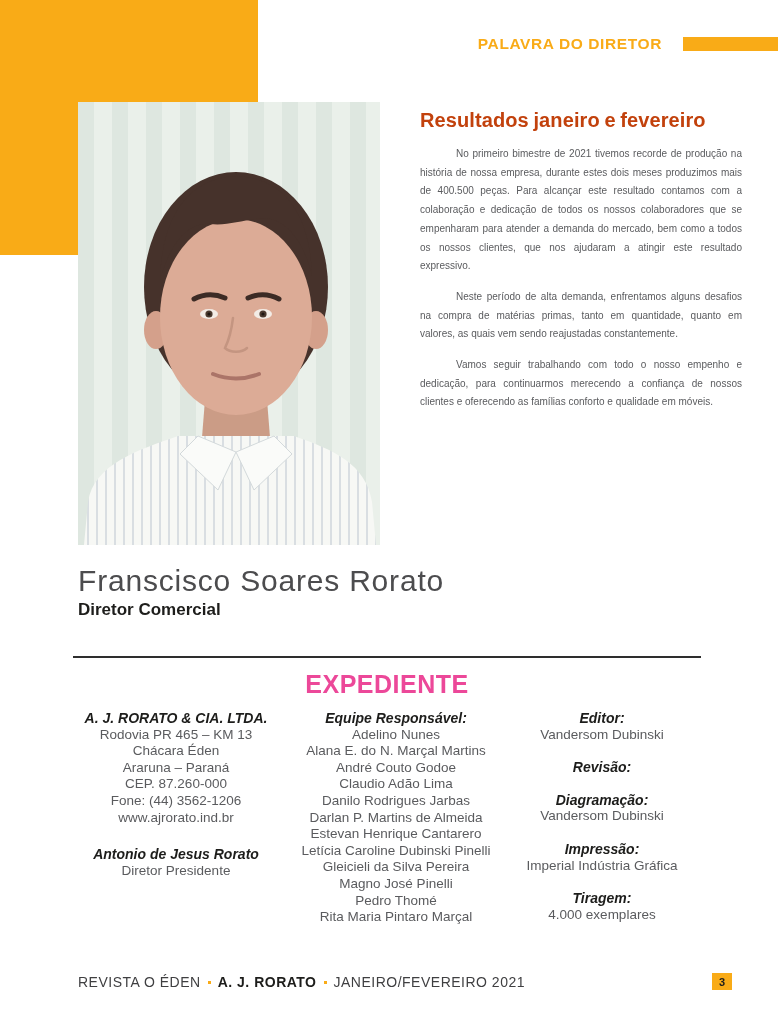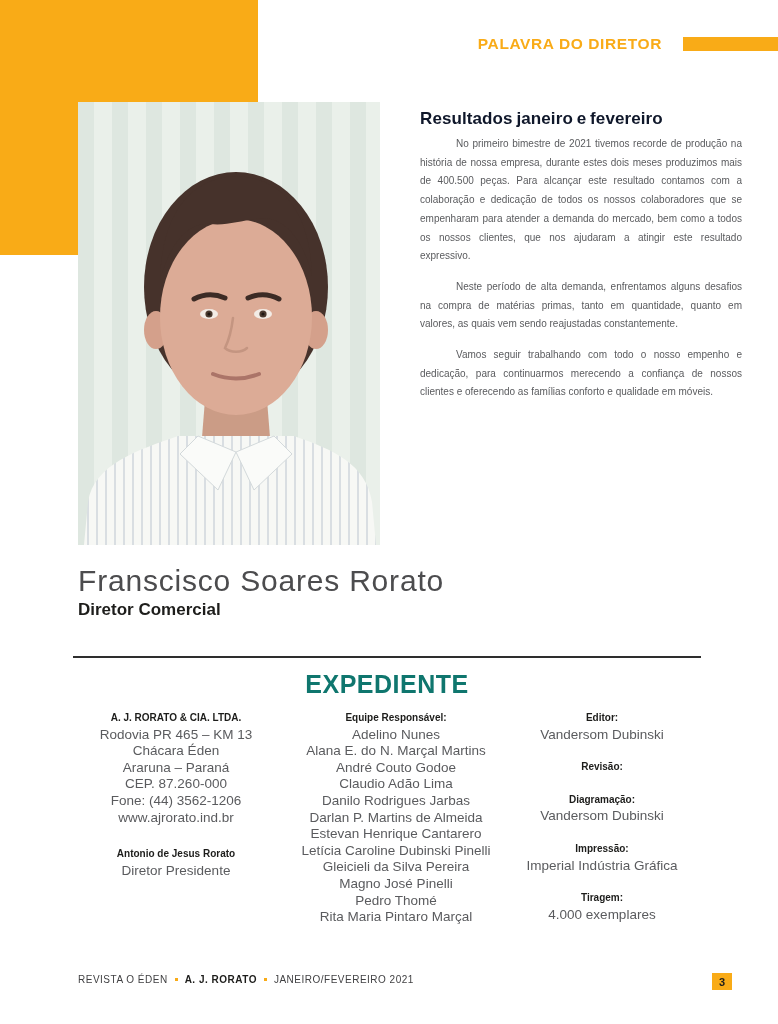--- a/index.html
+++ b/index.html
@@ -11,45 +11,45 @@
 
   .page-header { position:absolute; top:36px; left:0; right:0; height:15px;
                  display:flex; justify-content:flex-end; align-items:center; gap:21px; }
   .page-header .title { color:#F9AB17; font-size:15.5px; font-weight:700; letter-spacing:0.6px; line-height:1; }
   .page-header .bar { width:95px; height:14px; background:#F9AB17; }
 
   .photo { position:absolute; left:78px; top:102px; width:302px; height:443px; overflow:hidden; }
   .photo svg { display:block; width:302px; height:443px; }
 
   .article { position:absolute; left:420px; top:109px; width:322px; }
-  .article .heading { font-size:17px; font-weight:800; color:#0f172a; letter-spacing:0.1px;
-                      word-spacing:-1px; margin-bottom:6px; }
+  .article .heading { font-size:20px; font-weight:800; color:#c2410c; letter-spacing:0.1px;
+                      word-spacing:-1px; margin-bottom:13px; }
   .article p { font-size:10px; line-height:18.7px; color:#5a5b5e; text-align:justify;
                text-indent:36px; margin-bottom:12px; }
 
   .author-name { position:absolute; left:78px; top:564px; font-size:30px; font-weight:300;
                  color:#4c4c4e; letter-spacing:0.8px; }
   .author-role { position:absolute; left:78px; top:600px; font-size:17px; font-weight:700; color:#1d1d1b; }
 
   .rule { position:absolute; left:73px; top:656px; width:628px; height:2px; background:#2e2e2e; }
 
   .expediente-title { position:absolute; left:73px; top:670px; width:628px; text-align:center;
-                      font-size:25px; font-weight:800; color:#0f766e; letter-spacing:0.5px; }
+                      font-size:25px; font-weight:800; color:#ec4899; letter-spacing:0.5px; }
 
   .col { position:absolute; top:710px; text-align:center; font-size:13.5px; line-height:16.6px; color:#5a5b5e; }
-  .col .lbl { font-size:10px; font-weight:700; color:#1d1d1b; }
+  .col .lbl { font-size:14px; font-weight:700; color:#1d1d1b;font-style:italic; }
   .col-company { left:68px;  width:216px; }
   .col-team    { left:288px; width:216px; }
   .col-credits { left:506px; width:192px; }
   .president { margin-top:20px; }
   .credit-group { margin-bottom:16px; }
   .website { color:#5a5b5e; text-decoration:none; }
 
   .footer { position:absolute; left:78px; top:974px; display:flex; align-items:center; gap:7px;
-            font-size:10px; letter-spacing:0.5px; color:#3f3f41; }
+            font-size:14px; letter-spacing:0.5px; color:#3f3f41; }
   .footer .bold { font-weight:700; color:#1d1d1b; }
   .sep-dot { display:inline-block; width:3px; height:3px; background:#F9AB17; }
   .page-badge { position:absolute; left:712px; top:973px; width:20px; height:17px; background:#F9AB17;
                 display:flex; align-items:center; justify-content:center;
                 font-size:11px; font-weight:700; color:#1d1d1b; }
 </style>
 </head>
 <body>
 
 <div class="page">

